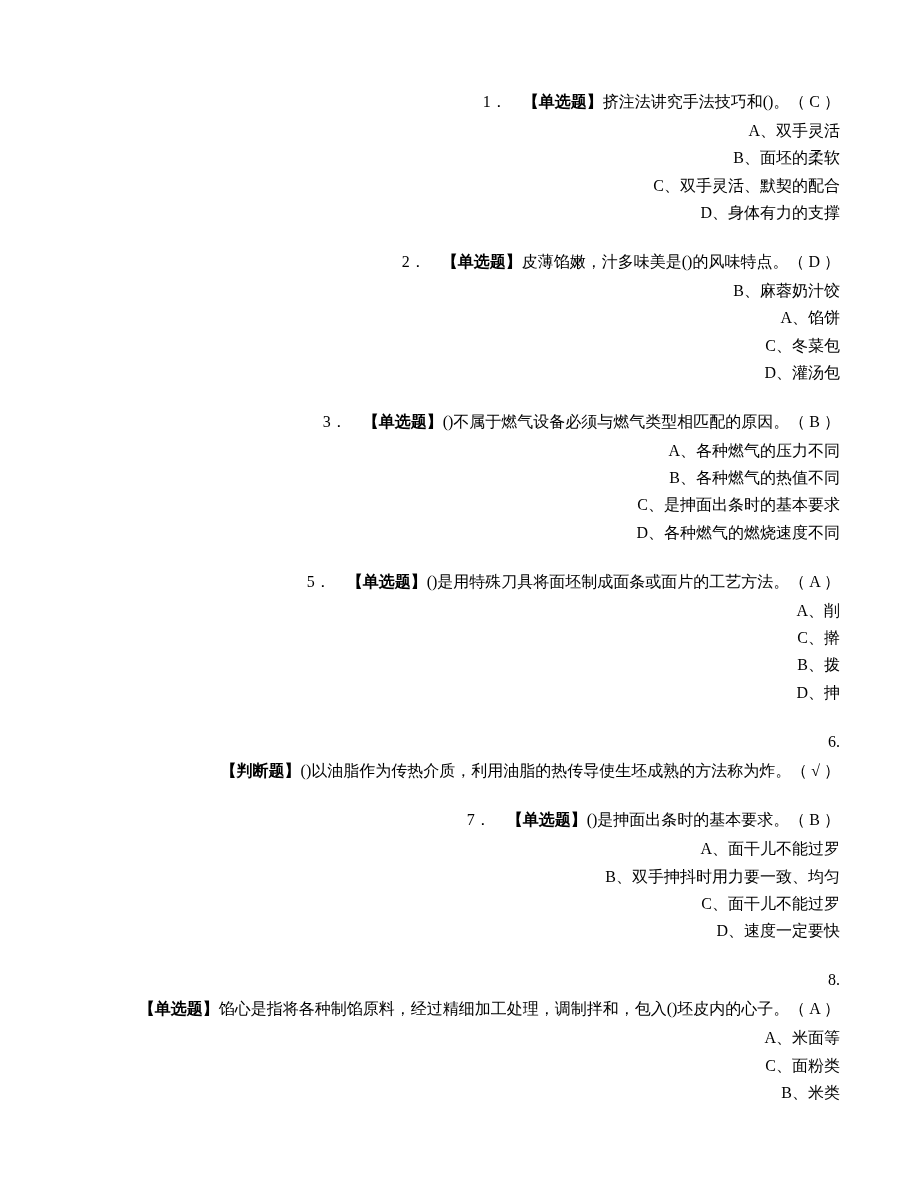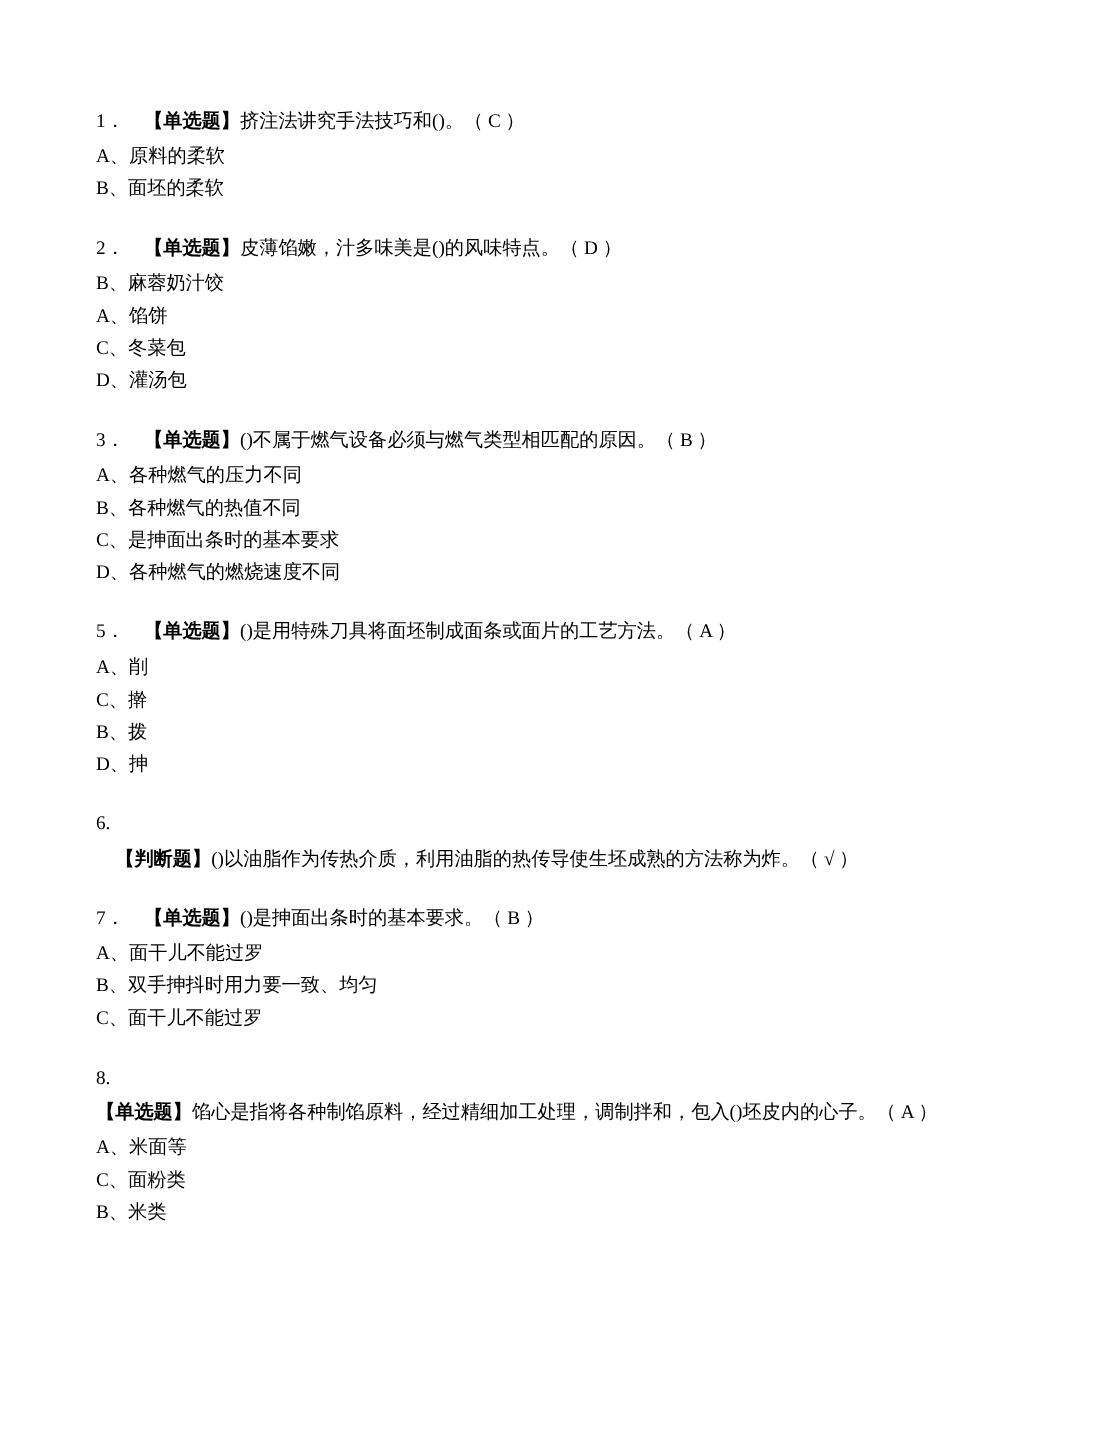--- a/index.html
+++ b/index.html
@@ -1,18 +1,19 @@
 <!DOCTYPE html>
 <html><head>
   <meta charset="utf-8">
   <style>
     * {
       margin: 0;
       padding: 0;
       box-sizing: border-box;
+      text-align: right;
     }
     body {
       background: #ffffff;
       font-family: "SimSun", "宋体", serif;
       font-size: 16px;
       color: #000000;
       width: 920px;
       min-height: 1191px;
       padding: 60px 80px;
       line-height: 1.7;
@@ -55,22 +56,24 @@
     }
   </style>
 </head>
 <body>
 
 <h1 class="page-title"></h1>
 
 <div id="questions-container">
     <div class="question-block">
       <span class="question-line"><span>1．　</span><span class="bold-tag">【单选题】</span>挤注法讲究手法技巧和()。（  C  ）</span>
-      <span class="option-line">A、原料的柔软</span>
+      <span class="option-line">A、双手灵活</span>
       <span class="option-line">B、面坯的柔软</span>
+      <span class="option-line">C、双手灵活、默契的配合</span>
+      <span class="option-line">D、身体有力的支撑</span>
     </div>
     <div class="question-block">
       <span class="question-line"><span>2．　</span><span class="bold-tag">【单选题】</span>皮薄馅嫩，汁多味美是()的风味特点。（  D  ）</span>
       <span class="option-line">B、麻蓉奶汁饺</span>
       <span class="option-line">A、馅饼</span>
       <span class="option-line">C、冬菜包</span>
       <span class="option-line">D、灌汤包</span>
     </div>
     <div class="question-block">
       <span class="question-line"><span>3．　</span><span class="bold-tag">【单选题】</span>()不属于燃气设备必须与燃气类型相匹配的原因。（  B  ）</span>
@@ -91,20 +94,21 @@
 <div class="q6-block">
   <span class="q6-number">6.</span>
   <span class="q6-content"><span class="bold-tag">【判断题】</span>()以油脂作为传热介质，利用油脂的热传导使生坯成熟的方法称为炸。（  √  ）</span>
 </div>
 
 <div class="question-block">
   <span class="question-line"><span>7．　</span><span class="bold-tag">【单选题】</span>()是抻面出条时的基本要求。（  B  ）</span>
 <span class="option-line">A、面干儿不能过罗</span>
     <span class="option-line">B、双手抻抖时用力要一致、均匀</span>
     <span class="option-line">C、面干儿不能过罗</span>
+    <span class="option-line">D、速度一定要快</span>
   </div>
 
 <div class="q8-block">
   <span class="question-line">8.</span>
   <span class="question-line"><span class="bold-tag">【单选题】</span>馅心是指将各种制馅原料，经过精细加工处理，调制拌和，包入()坯皮内的心子。（  A  ）</span>
 <span class="option-line">A、米面等</span>
     <span class="option-line">C、面粉类</span>
     <span class="option-line">B、米类</span>
   </div>
 

